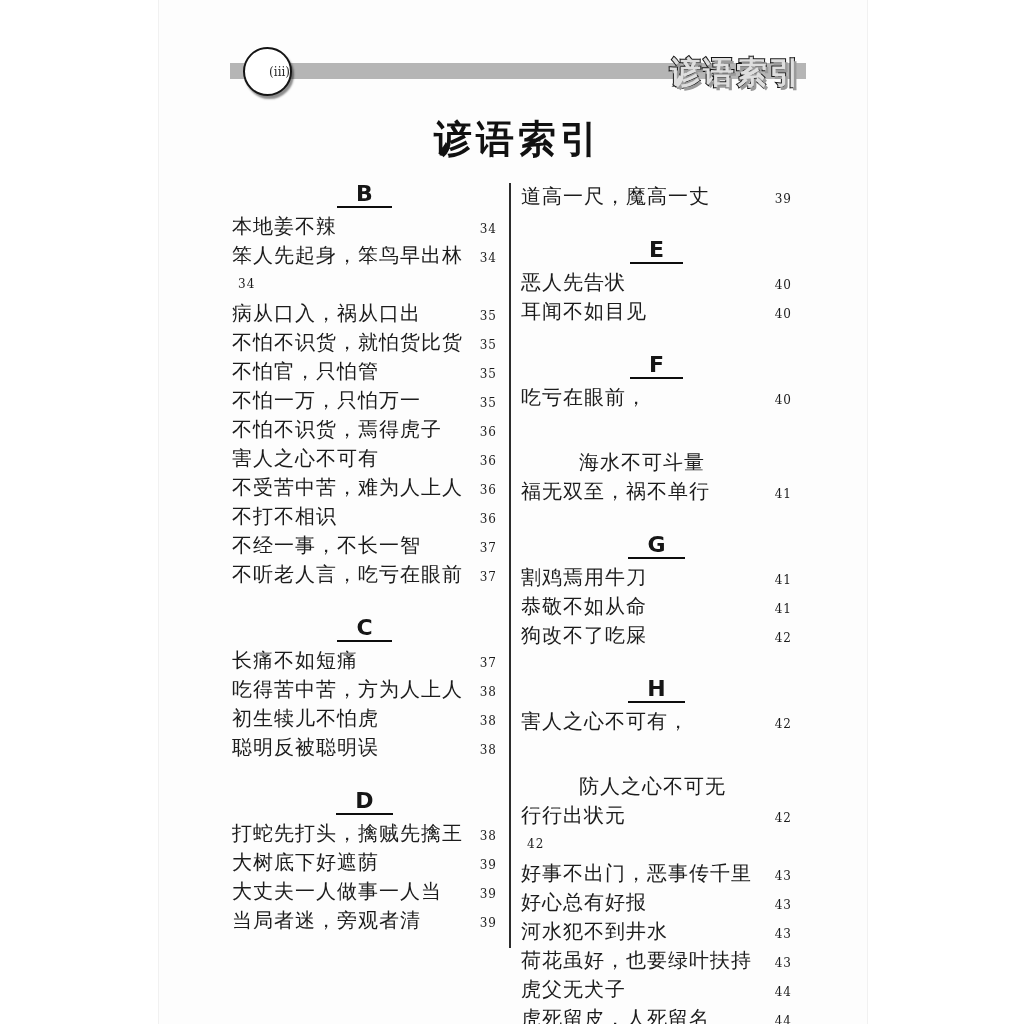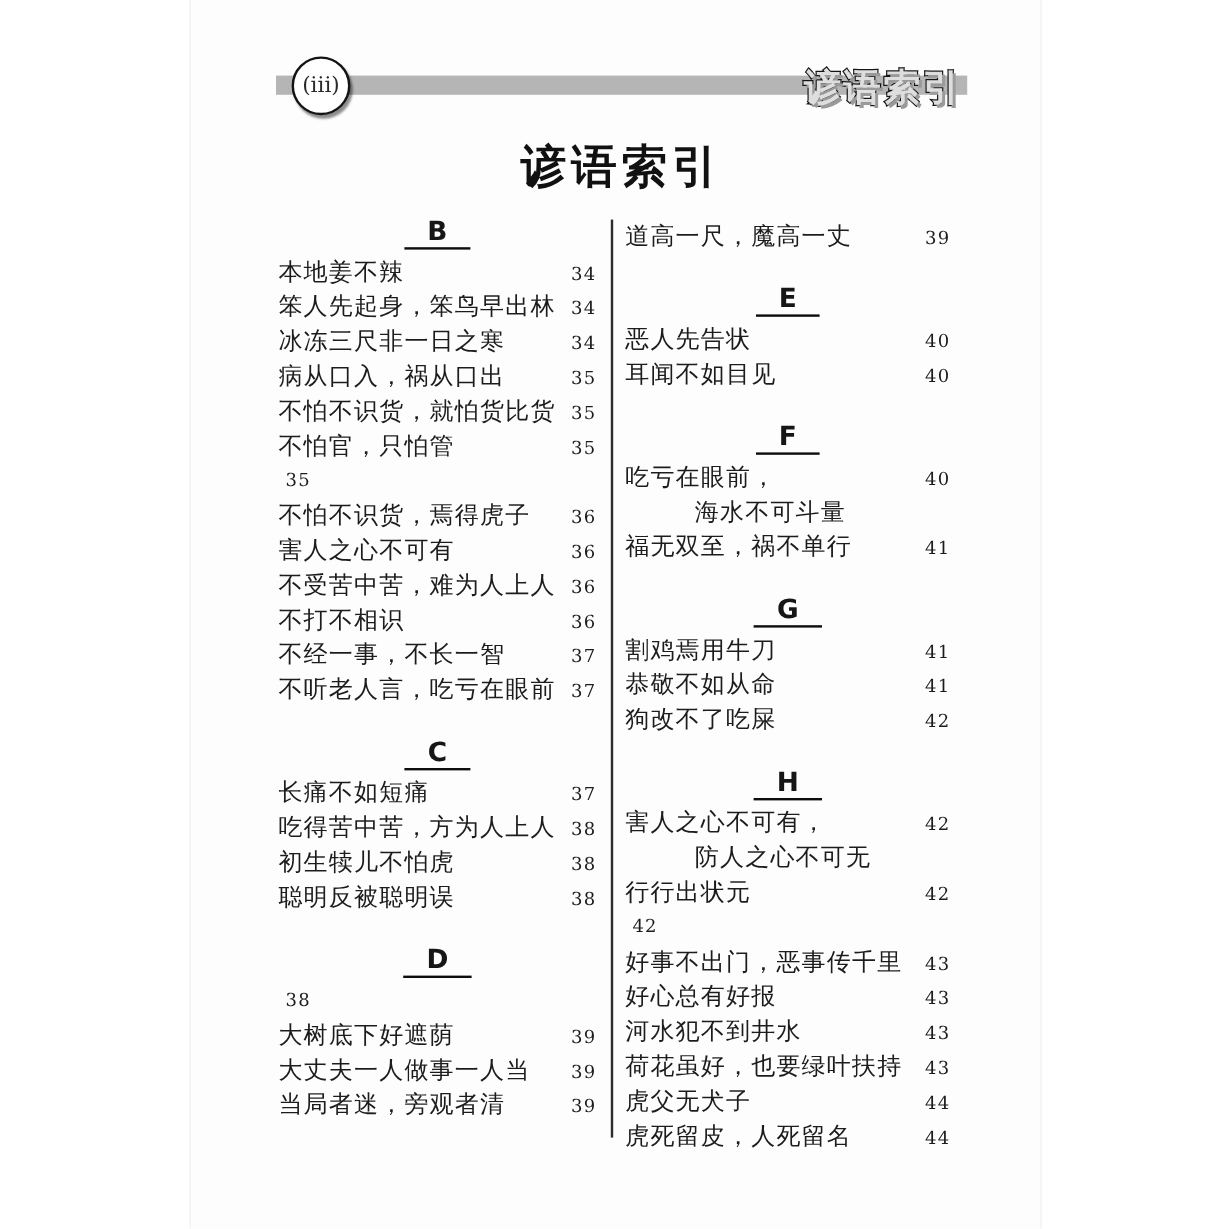--- a/index.html
+++ b/index.html
@@ -29,22 +29,22 @@
     background: var(--bar-color, #b5b5b5);
   }
   #page-circle {
     position: absolute;
     left: 243px; top: 47px;
     width: 49px; height: 49px;
     background: #ffffff;
     border: 2.5px solid #141414;
     border-radius: 50%;
     box-shadow: 2px 3px 2px rgba(0,0,0,0.45);
-    display: flex; align-items: center; justify-content: center;
-    font-size: 18px;
+    display: flex; align-items: center; justify-content: flex-end;
+    font-size: 12px;
     color: #2a2a2a;
   }
   #running-head {
     position: absolute;
     right: 222px; top: 52px;
     font-family: "DejaVu Sans", "Liberation Sans", sans-serif;
     font-weight: bold;
     font-size: 31px;
     letter-spacing: 2px;
     color: var(--logo-fill, #dedede);
@@ -80,25 +80,25 @@
     display: flex;
     justify-content: space-between;
     align-items: baseline;
     height: 29px;
     line-height: 29px;
     font-size: 20px;
     letter-spacing: 1px;
     white-space: nowrap;
   }
   .row .entry-page {
-    font-size: 15px;
+    font-size: 12px;
     letter-spacing: 1px;
     padding-left: 6px;
   }
-  .row.cont { padding-left: 58px; }
+  .row.cont { padding-left: 58px; margin-top: 36px; }
   .section {
     margin-top: 27px;
     margin-bottom: 4px;
     height: 26px;
     text-align: center;
   }
   .section:first-child { margin-top: 0; }
   .section-letter {
     display: inline-block;
     font-family: "DejaVu Sans", "Liberation Sans", sans-serif;
@@ -130,36 +130,36 @@
   </div>
       <div class="row">
     <span class="entry-text">本地姜不辣</span>
     <span class="entry-page">34</span>
   </div>
       <div class="row">
     <span class="entry-text">笨人先起身，笨鸟早出林</span>
     <span class="entry-page">34</span>
   </div>
       <div class="row">
-    <span class="entry-text">冰冻三尺非一日之寒</span>
     <span class="entry-page">34</span>
   </div>
       <div class="row">
     <span class="entry-text">病从口入，祸从口出</span>
     <span class="entry-page">35</span>
   </div>
       <div class="row">
     <span class="entry-text">不怕不识货，就怕货比货</span>
     <span class="entry-page">35</span>
   </div>
       <div class="row">
     <span class="entry-text">不怕官，只怕管</span>
     <span class="entry-page">35</span>
   </div>
       <div class="row">
+    <span class="entry-text">不怕一万，只怕万一</span>
     <span class="entry-page">35</span>
   </div>
       <div class="row">
     <span class="entry-text">不怕不识货，焉得虎子</span>
     <span class="entry-page">36</span>
   </div>
       <div class="row">
     <span class="entry-text">害人之心不可有</span>
     <span class="entry-page">36</span>
   </div>
@@ -195,20 +195,21 @@
     <span class="entry-page">38</span>
   </div>
       <div class="row">
     <span class="entry-text">聪明反被聪明误</span>
     <span class="entry-page">38</span>
   </div>
       <div class="section">
     <span class="section-letter">D</span>
   </div>
       <div class="row">
+    <span class="entry-text">打蛇先打头，擒贼先擒王</span>
     <span class="entry-page">38</span>
   </div>
       <div class="row">
     <span class="entry-text">大树底下好遮荫</span>
     <span class="entry-page">39</span>
   </div>
       <div class="row">
     <span class="entry-text">大丈夫一人做事一人当</span>
     <span class="entry-page">39</span>
   </div>

